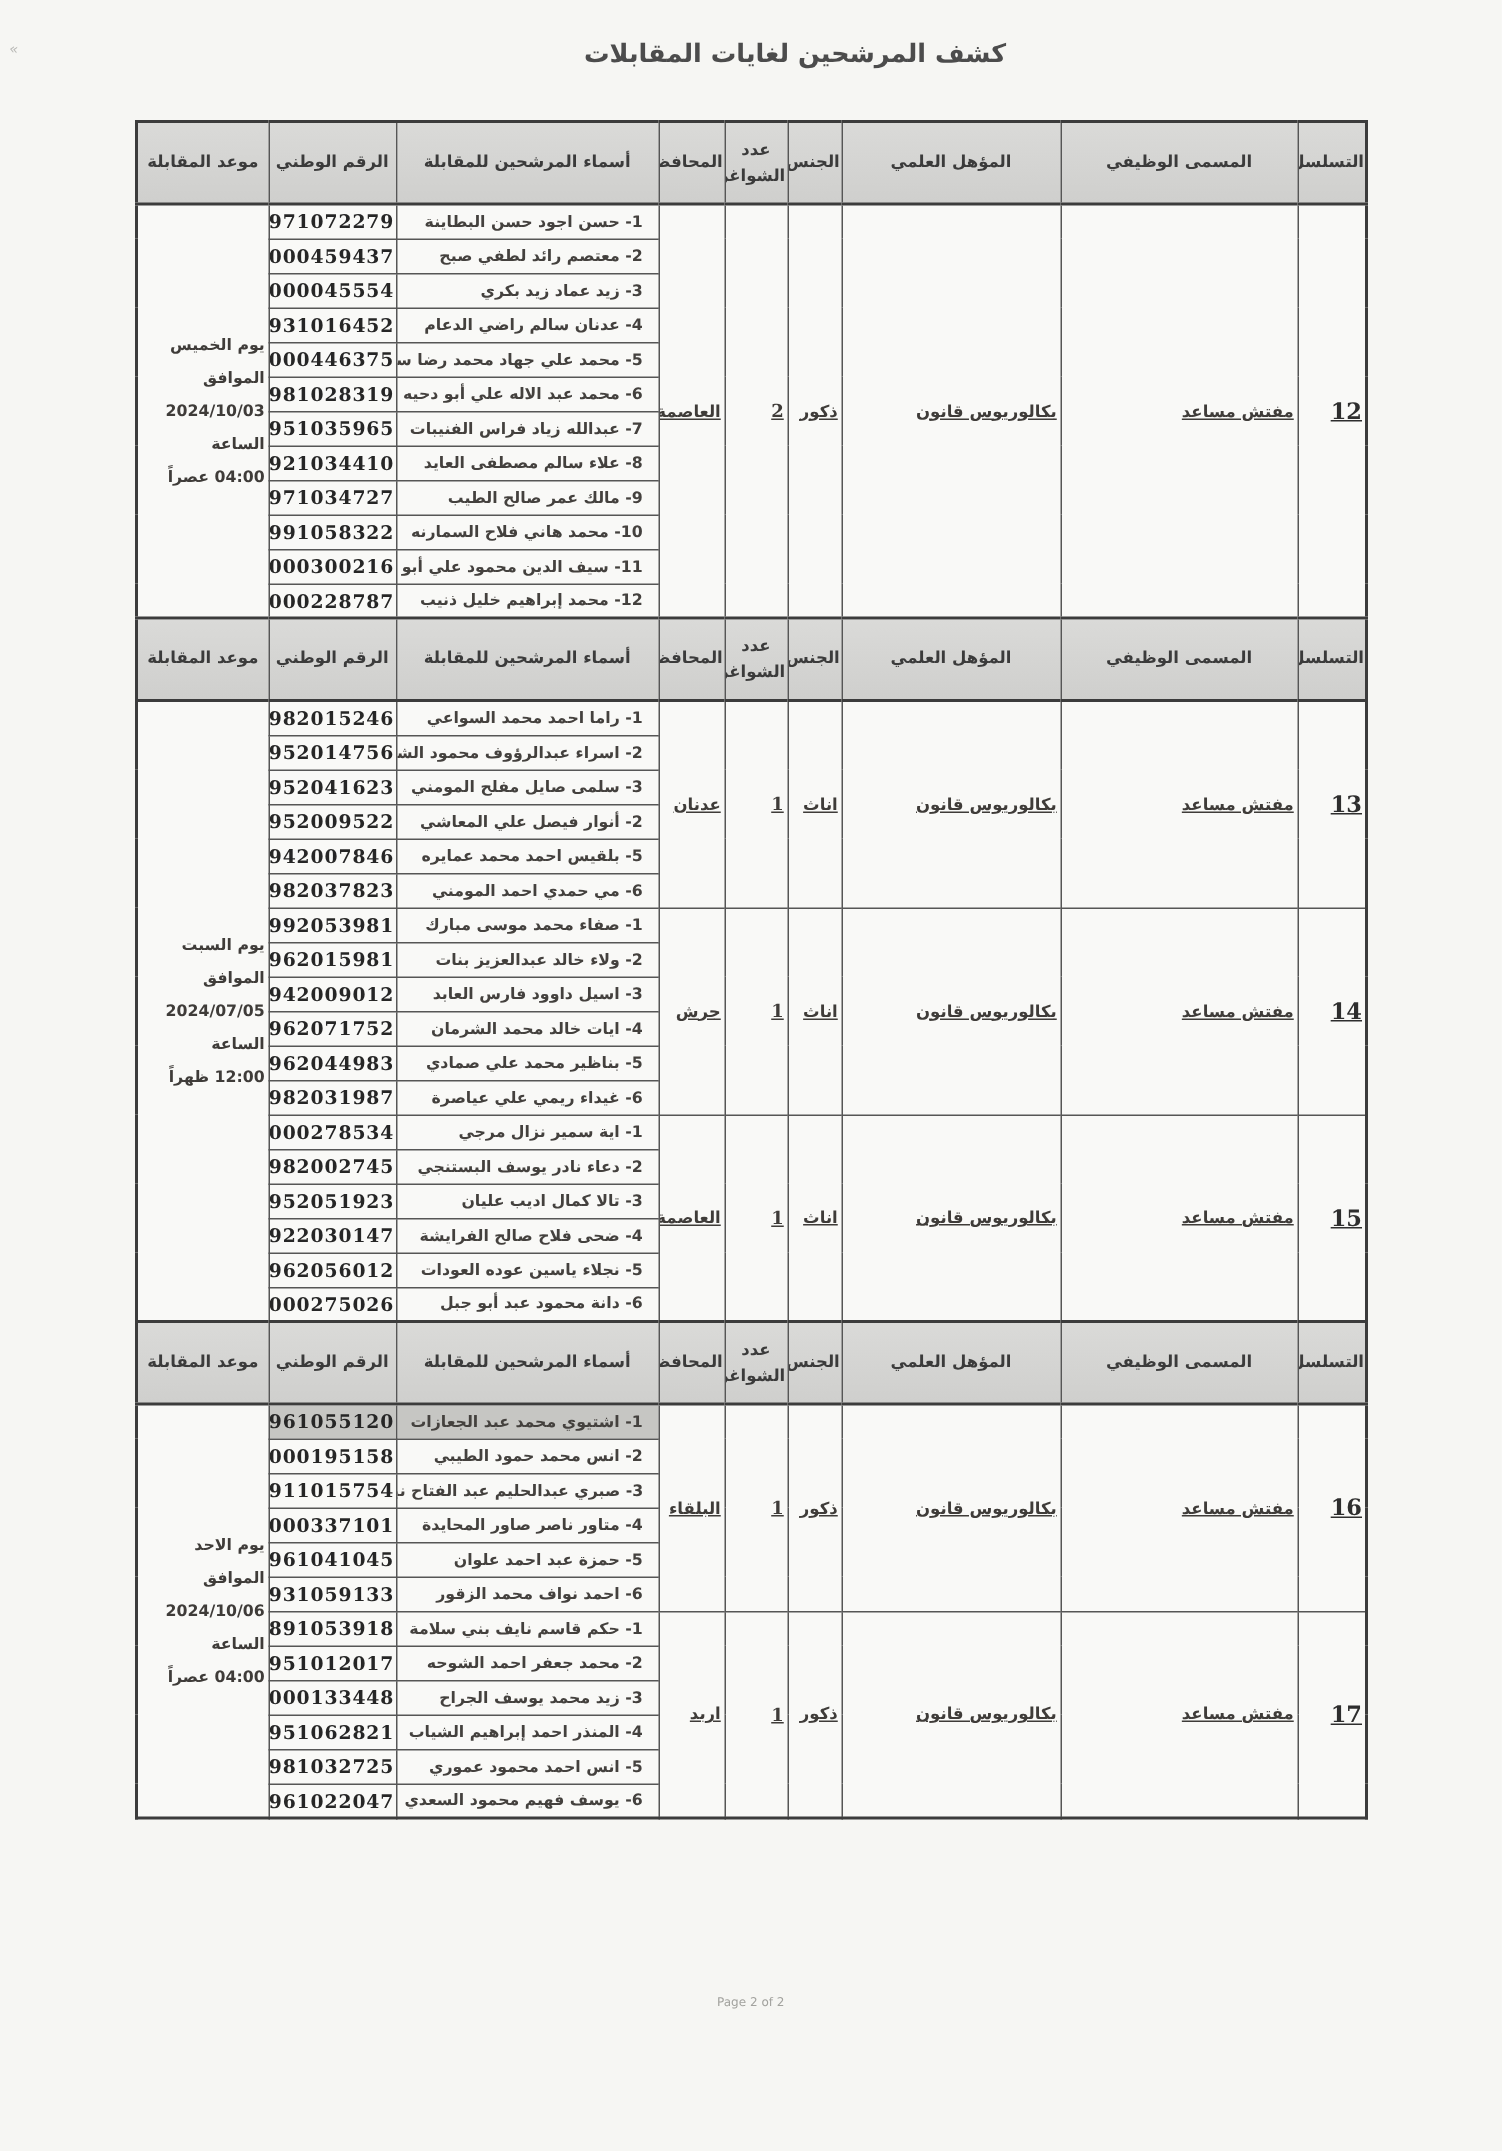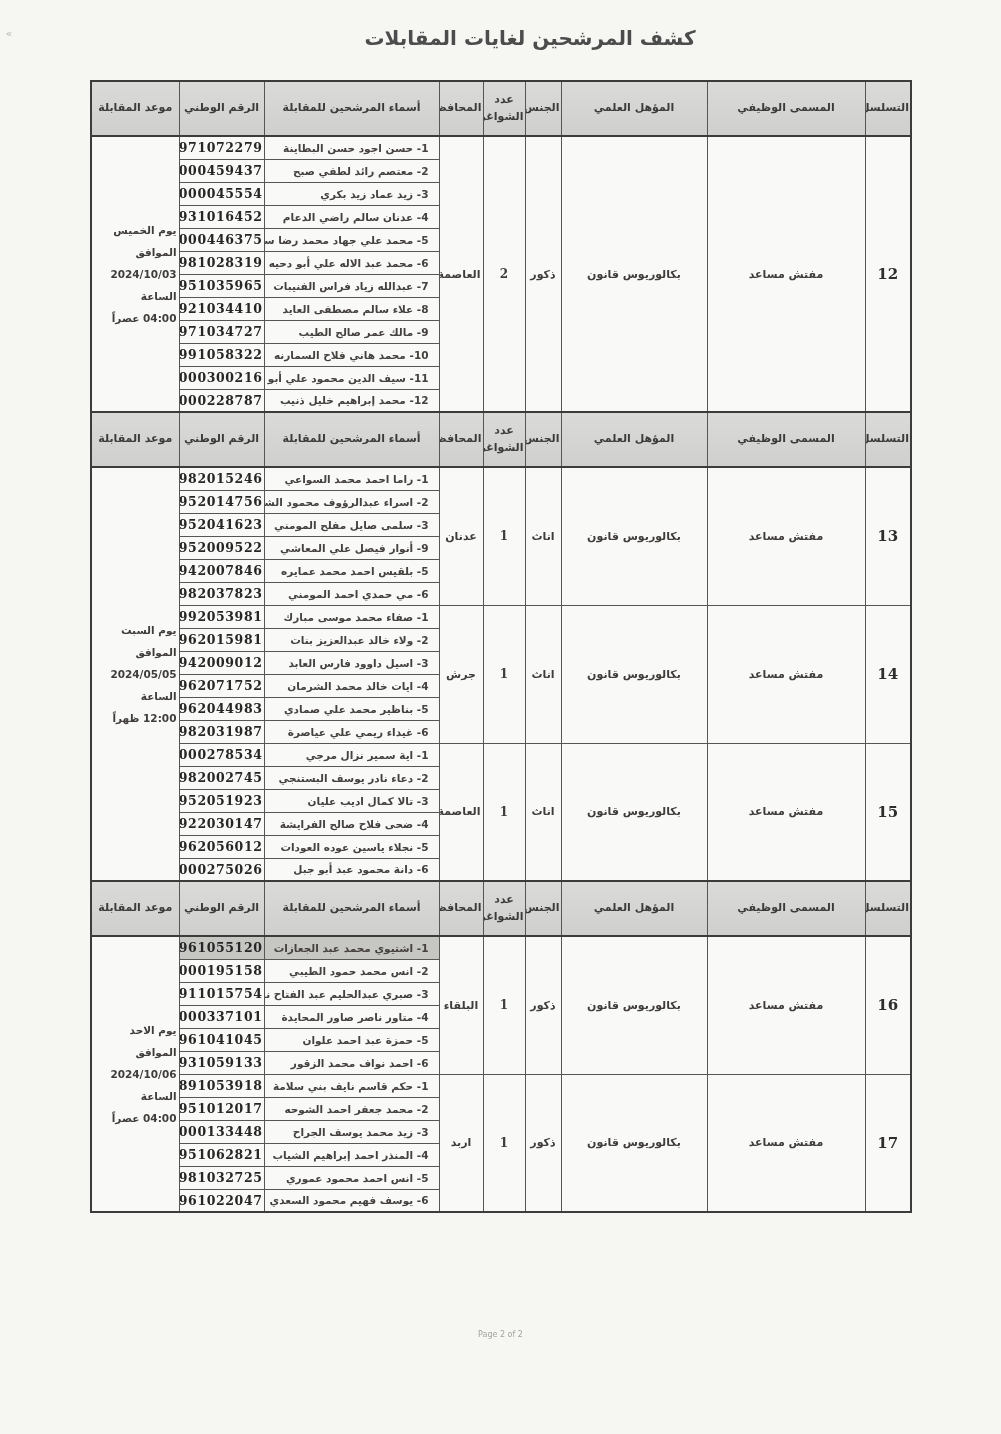--- a/index.html
+++ b/index.html
@@ -10,21 +10,21 @@
     position:relative;
     overflow:hidden;
   }
   .scan-artifact {
     position:absolute; left:6px; top:28px;
     color:#b9b9b6; font-size:10px; transform:rotate(8deg);
   }
   .page-title {
     position:absolute; top:26px; left:330px; width:400px;
     text-align:center;
-    font-size:20px; font-weight:bold; color:#4c4c4c;
+    font-size:17px; font-weight:bold; color:#4c4c4c;
     letter-spacing:.3px;
     direction:rtl;
   }
   .table-wrap { position:absolute; top:80px; left:90px; }
   table.main {
     border-collapse:collapse;
     table-layout:fixed;
     width:820px;
     direction:rtl;
     border:2px solid #3c3c3c;
@@ -45,22 +45,23 @@
     font-size:10.5px; font-weight:600; color:#44413e;
     white-space:nowrap;
   }
   td.id-cell {
     text-align:center;
     font-size:12.5px; font-weight:bold; color:#262626;
     letter-spacing:.6px;
     font-family:"DejaVu Serif", serif;
   }
   td.group-cell {
-    text-align:center; font-size:11px; font-weight:600; color:#3f3c39;
+    font-size:11px; font-weight:600; color:#3f3c39;
     padding:2px;
+    text-decoration:underline;
   }
   td.serial-cell { font-size:15px; font-weight:bold; color:#2e2e2e; font-family:"DejaVu Serif", serif; }
   td.vac-cell { font-size:12px; font-weight:bold; font-family:"DejaVu Serif", serif; }
   td.date-cell {
     font-size:10.5px; font-weight:600; color:#3f3c39;
     vertical-align:middle; padding:4px 2px;
   }
   td.date-cell .date-line { line-height:2.1; }
   td.hl { background:#c6c6c3; }
   .page-footer {
@@ -177,35 +178,35 @@
           <td class="group-cell job-title-cell" rowspan="6">مفتش مساعد</td>
           <td class="group-cell qualification-cell" rowspan="6">بكالوريوس قانون</td>
           <td class="group-cell gender-cell" rowspan="6">اناث</td>
           <td class="group-cell vac-cell" rowspan="6">1</td>
           <td class="group-cell governorate-cell" rowspan="6">عدنان</td>
           <td class="name-cell">1- راما احمد محمد السواعي</td>
           <td class="id-cell">9982015246</td>
           <td class="date-cell" rowspan="18">
             <div class="date-line">يوم السبت</div>
             <div class="date-line">الموافق</div>
-            <div class="date-line">2024/05/05</div>
+            <div class="date-line">2024/07/05</div>
             <div class="date-line">الساعة</div>
             <div class="date-line">12:00 ظهراً</div>
           </td>
         </tr>
         <tr class="candidate-row">
           <td class="name-cell">2- اسراء عبدالرؤوف محمود الشحروري</td>
           <td class="id-cell">9952014756</td>
         </tr>
         <tr class="candidate-row">
           <td class="name-cell">3- سلمى صايل مفلح المومني</td>
           <td class="id-cell">9952041623</td>
         </tr>
         <tr class="candidate-row">
-          <td class="name-cell">9- أنوار فيصل علي المعاشي</td>
+          <td class="name-cell">2- أنوار فيصل علي المعاشي</td>
           <td class="id-cell">9952009522</td>
         </tr>
         <tr class="candidate-row">
           <td class="name-cell">5- بلقيس احمد محمد عمايره</td>
           <td class="id-cell">9942007846</td>
         </tr>
         <tr class="candidate-row">
           <td class="name-cell">6- مي حمدي احمد المومني</td>
           <td class="id-cell">9982037823</td>
         </tr>

